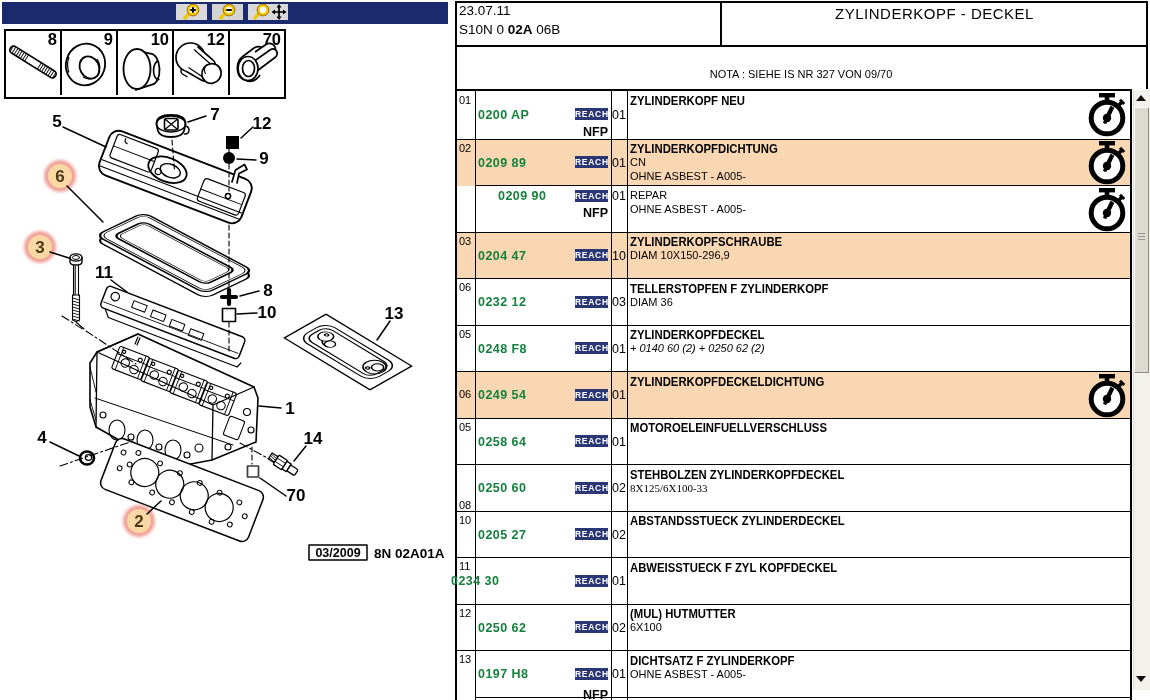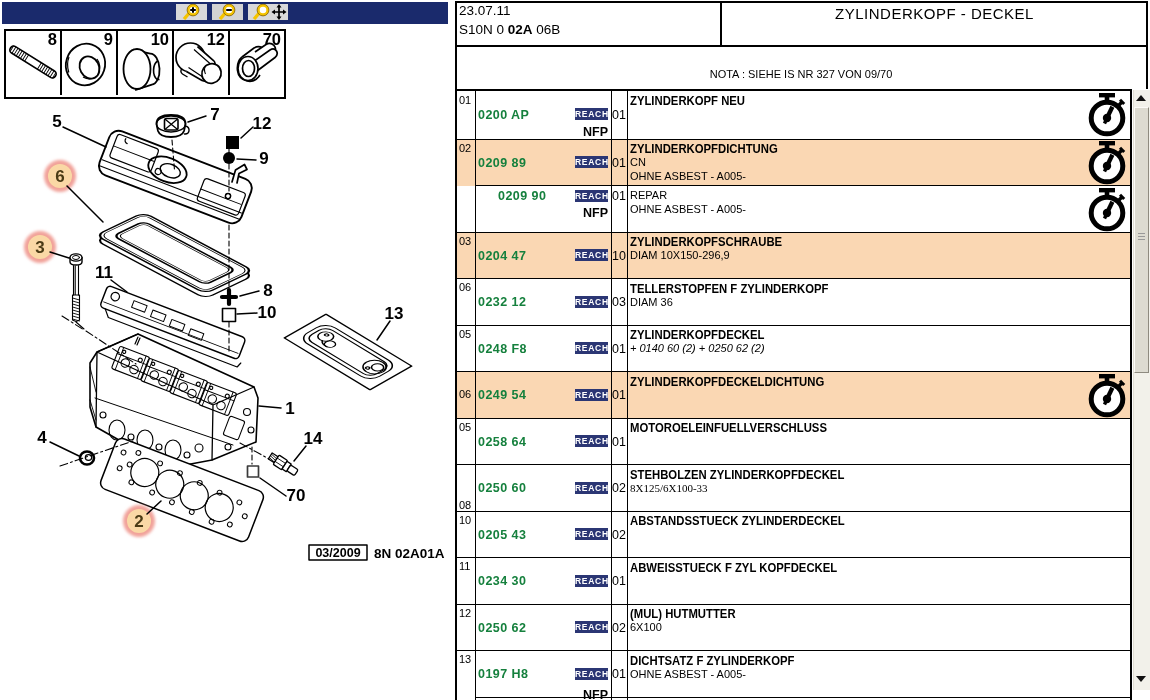--- a/index.html
+++ b/index.html
@@ -232,26 +232,26 @@
 <div class="reach" style="left:575px;top:435.0px;">REACH</div>
 <div class="qty" style="left:612px;top:434.5px;">01</div>
 <div class="d1" style="left:630px;top:421.0px;">MOTOROELEINFUELLVERSCHLUSS</div>
 <div class="idx" style="left:459px;top:473px;margin-top:26px;">08</div>
 <div class="pn" style="left:478px;top:481.0px;">0250 60</div>
 <div class="reach" style="left:575px;top:481.5px;">REACH</div>
 <div class="qty" style="left:612px;top:481.0px;">02</div>
 <div class="d1" style="left:630px;top:467.5px;">STEHBOLZEN ZYLINDERKOPFDECKEL</div>
 <div class="d2" style="left:630px;top:481.5px;font-family:Liberation Serif, serif;">8X125/6X100-33</div>
 <div class="idx" style="left:459px;top:513.5px;">10</div>
-<div class="pn" style="left:478px;top:527.5px;">0205 43</div>
+<div class="pn" style="left:478px;top:527.5px;">0205 27</div>
 <div class="reach" style="left:575px;top:528.0px;">REACH</div>
 <div class="qty" style="left:612px;top:527.5px;">02</div>
 <div class="d1" style="left:630px;top:514.0px;">ABSTANDSSTUECK ZYLINDERDECKEL</div>
 <div class="idx" style="left:459px;top:560.0px;">11</div>
-<div class="pn" style="left:478px;top:574.0px;">0234 30</div>
+<div class="pn" style="left:451px;top:574.0px;">0234 30</div>
 <div class="reach" style="left:575px;top:574.5px;">REACH</div>
 <div class="qty" style="left:612px;top:574.0px;">01</div>
 <div class="d1" style="left:630px;top:560.5px;">ABWEISSTUECK F ZYL KOPFDECKEL</div>
 <div class="idx" style="left:459px;top:606.5px;">12</div>
 <div class="pn" style="left:478px;top:620.5px;">0250 62</div>
 <div class="reach" style="left:575px;top:621.0px;">REACH</div>
 <div class="qty" style="left:612px;top:620.5px;">02</div>
 <div class="d1" style="left:630px;top:607.0px;">(MUL) HUTMUTTER</div>
 <div class="d2" style="left:630px;top:621.0px;">6X100</div>
 <div class="idx" style="left:459px;top:653.0px;">13</div>

